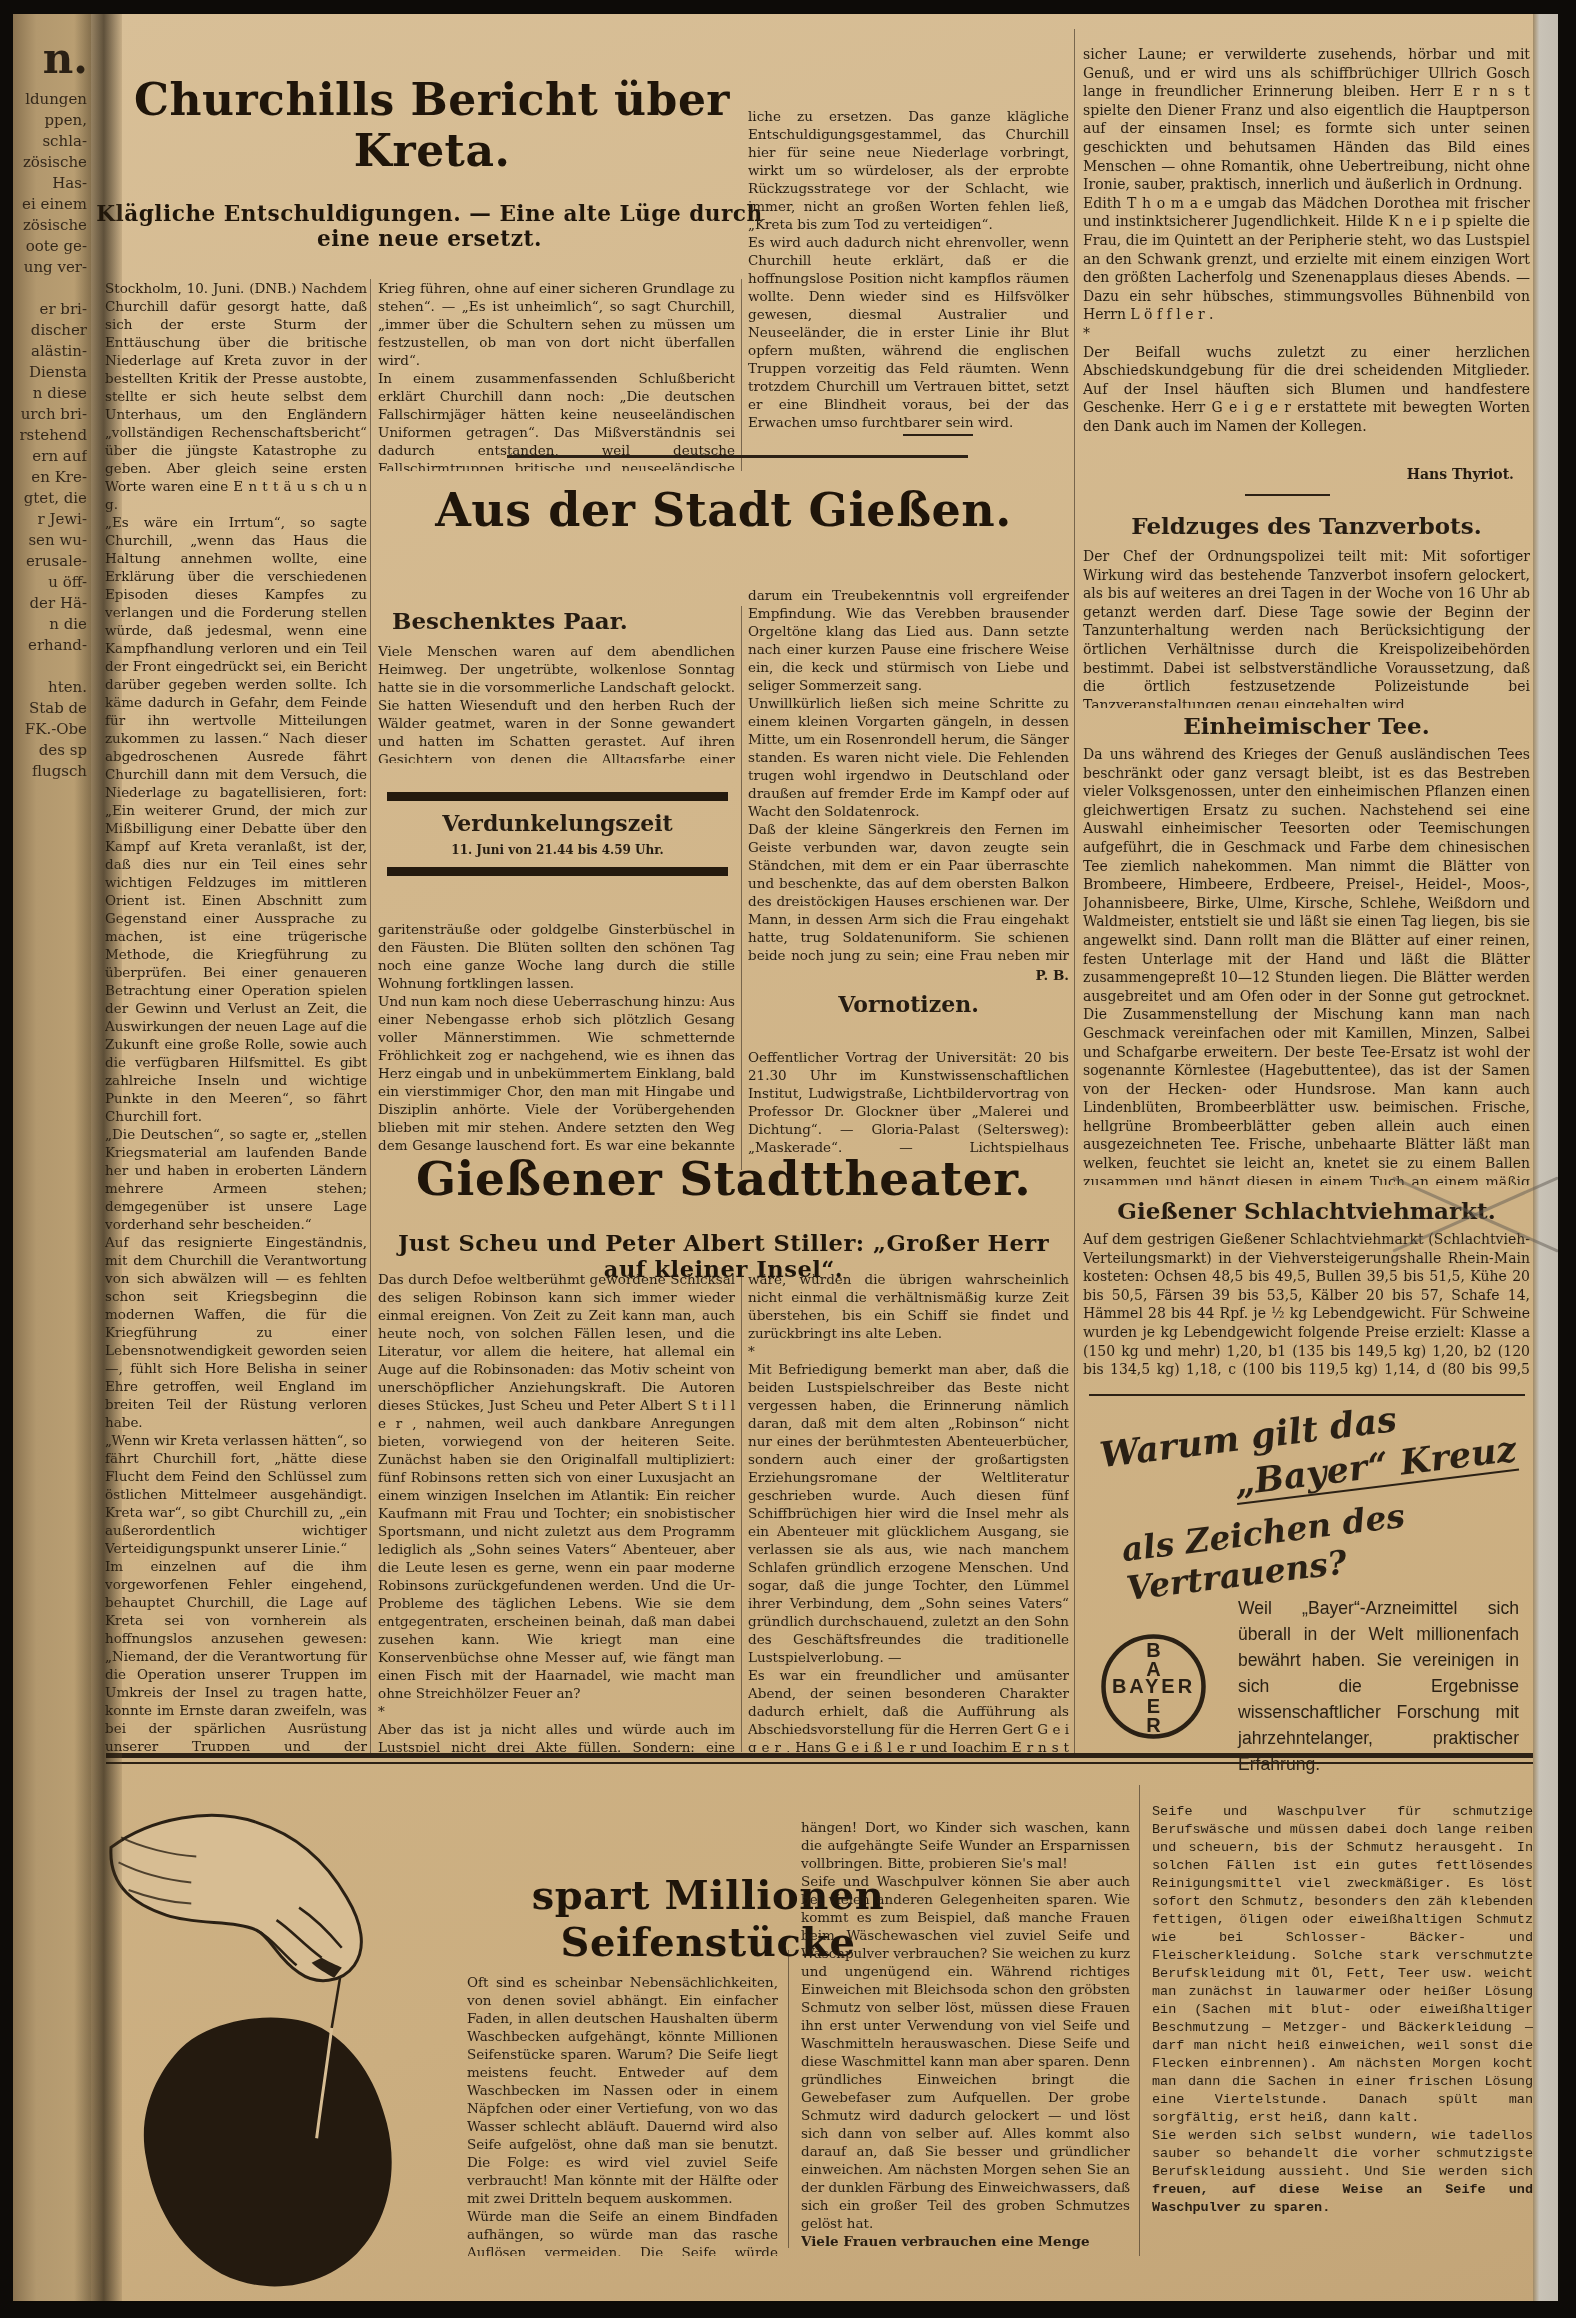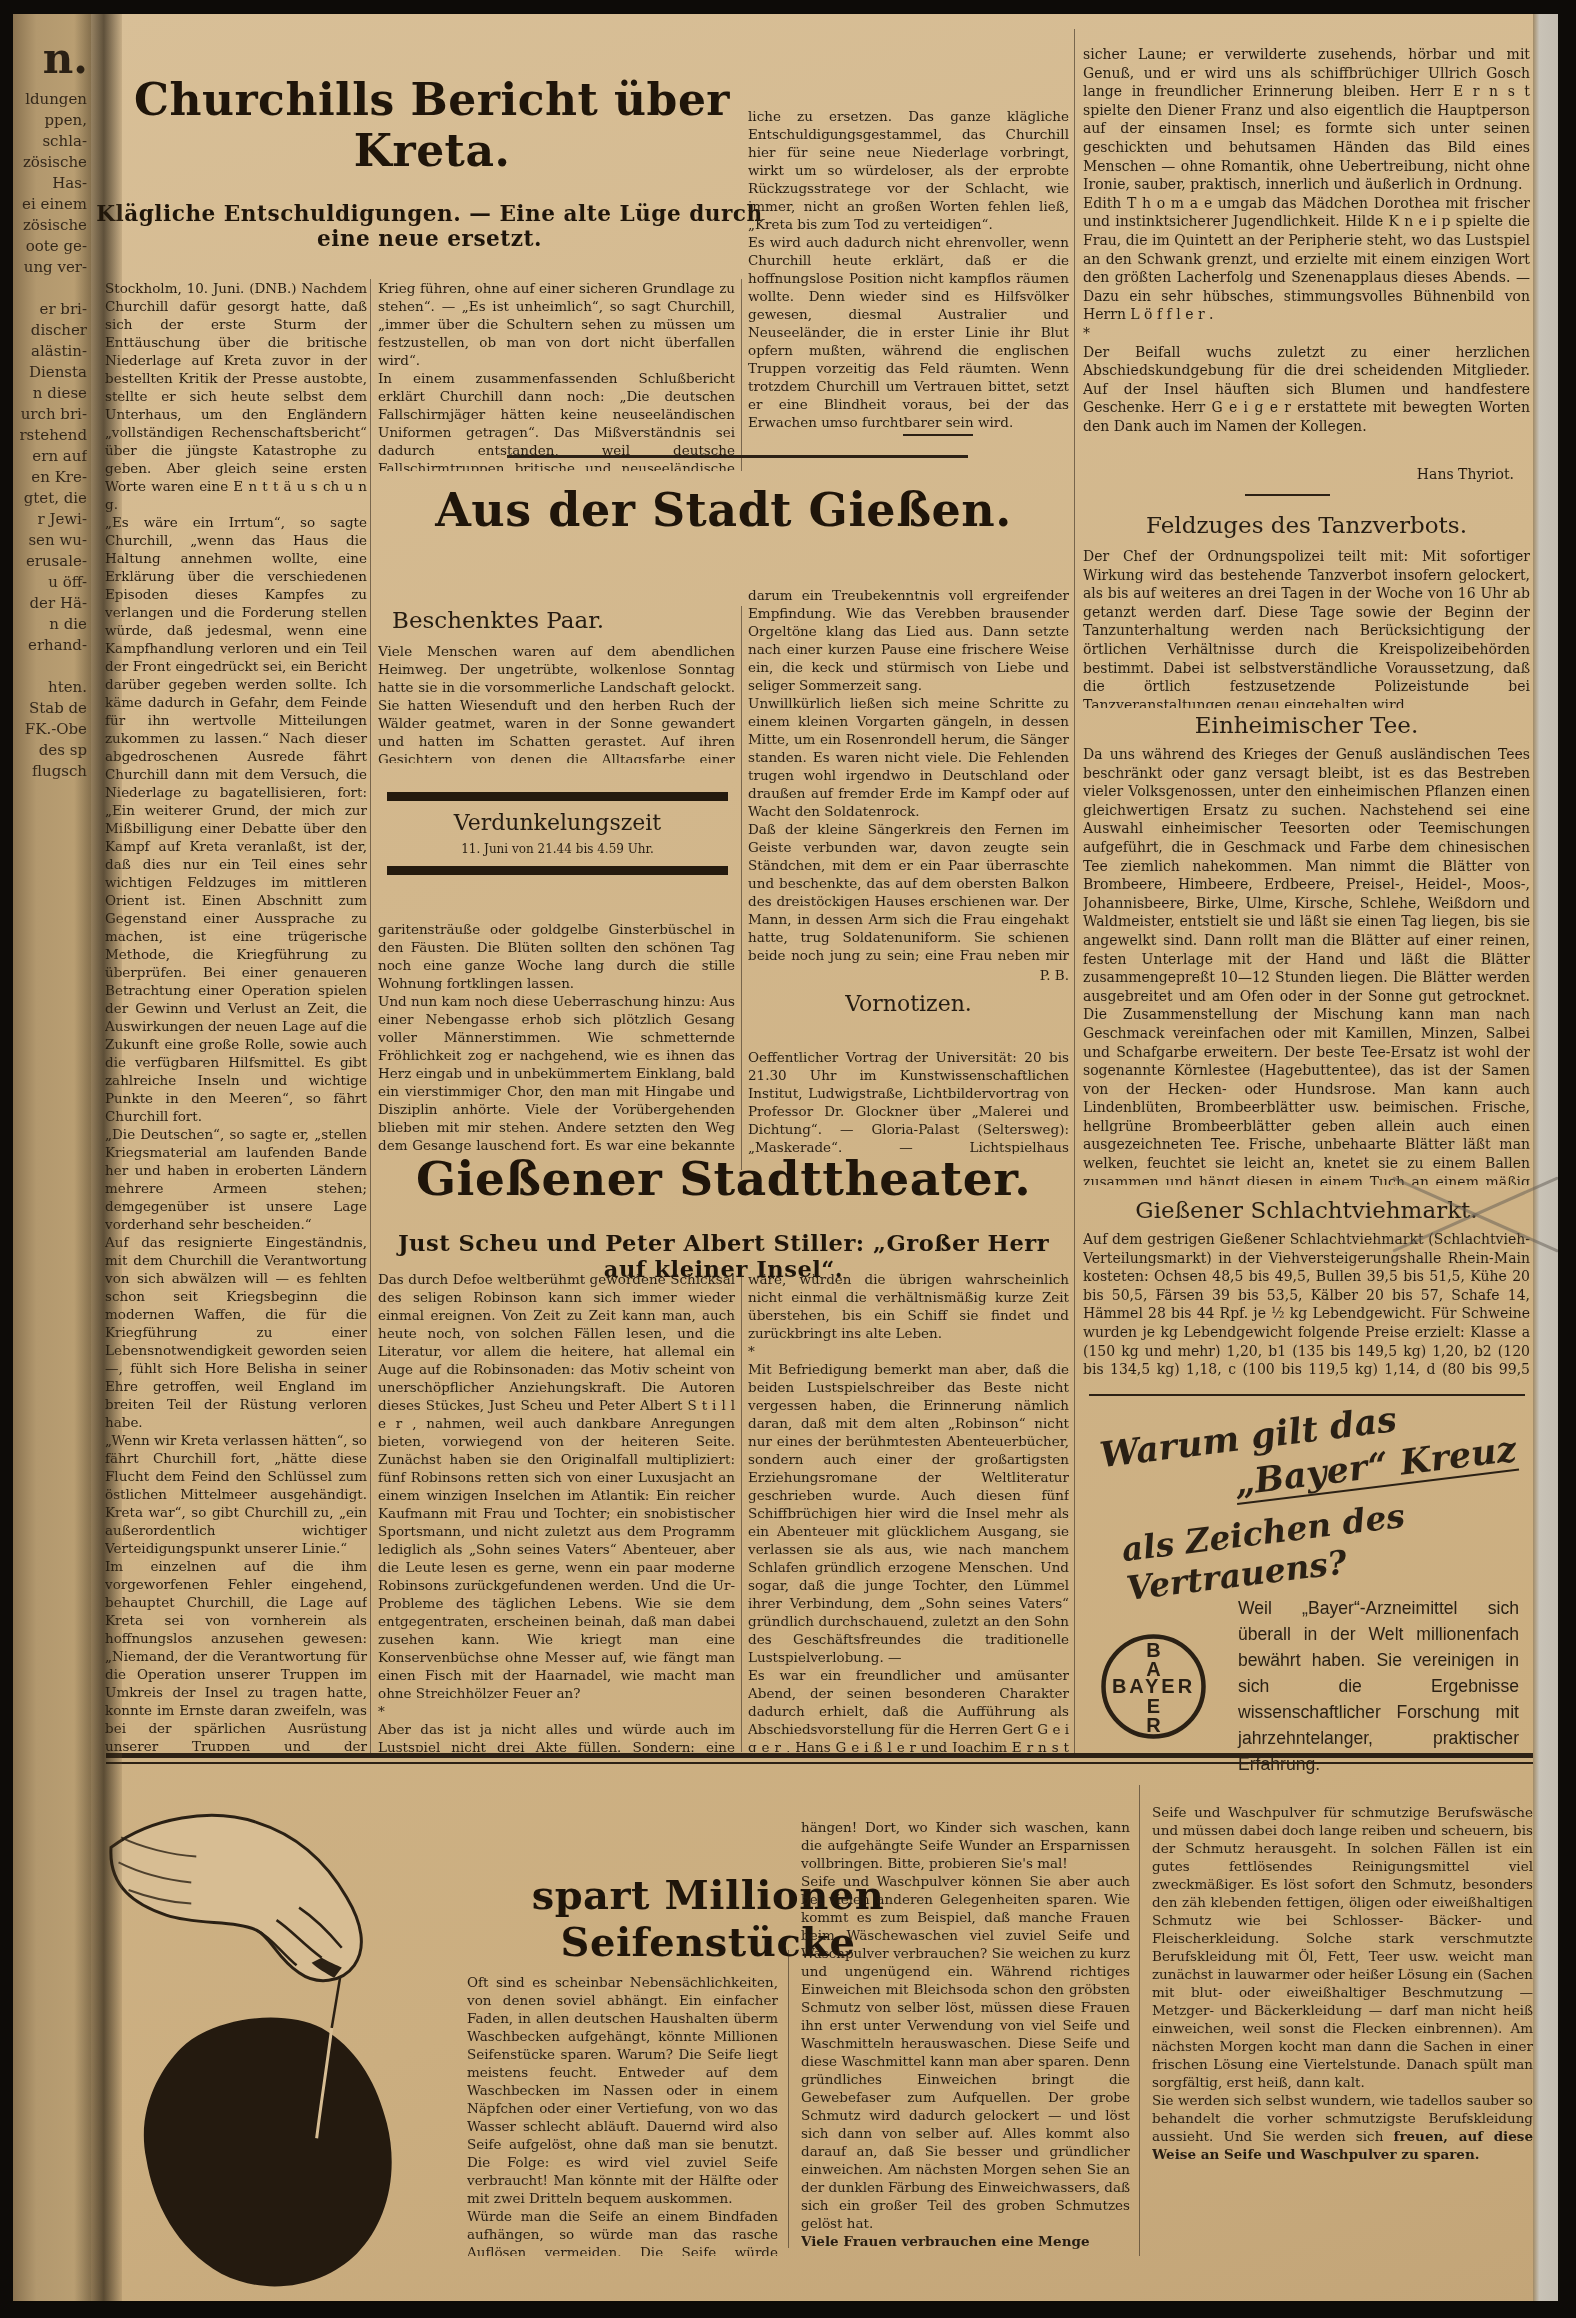--- a/index.html
+++ b/index.html
@@ -2,21 +2,21 @@
 <html style="font-size:8px"><head>
 <meta charset="utf-8">
 <style>
   html,body{margin:0;padding:0;background:#0d0b08;}
   #stage{position:relative;width:1577px;height:2319px;background:#0d0b08;overflow:hidden;
          font-family:"DejaVu Serif", serif;color:#261c11;}
   .abs{position:absolute;}
   .j{text-align:justify;white-space:pre-line;}
   .c{text-align:center;}
   .r{text-align:right;}
-  .b{font-weight:normal;}
+  .b{font-weight:bold;}
   .clip{overflow:hidden;}
   
   #prev-page{left:13px;top:14px;width:78px;height:2287px;background:linear-gradient(90deg,#8a7350 0%,#b2986e 30%,#bca174 100%);}
   #prev-frag{left:4px;top:75px;width:70px;height:2157px;font-size:15px;line-height:21px;
              color:#33271a;text-align:right;white-space:pre-line;overflow:hidden;}
   #prev-big{left:5px;top:20px;width:70px;font-size:42px;font-weight:bold;color:#2a2014;text-align:right;}
   #fold-shadow{left:74px;top:14px;width:48px;height:2287px;z-index:6;
     background:linear-gradient(90deg,rgba(50,38,20,0) 0%,rgba(50,38,20,.45) 40%,rgba(30,22,10,.65) 62%,rgba(120,95,60,.18) 100%);}
   
   #main-page{left:91px;top:14px;width:1467px;height:2287px;
@@ -202,20 +202,20 @@
         <span>Oft sind es scheinbar Nebensächlichkeiten, von denen soviel abhängt. Ein einfacher Faden, in allen deutschen Haushalten überm Waschbecken aufgehängt, könnte Millionen Seifenstücke sparen. Warum? Die Seife liegt meistens feucht. Entweder auf dem Waschbecken im Nassen oder in einem Näpfchen oder einer Vertiefung, von wo das Wasser schlecht abläuft. Dauernd wird also Seife aufgelöst, ohne daß man sie benutzt. Die Folge: es wird viel zuviel Seife verbraucht! Man könnte mit der Hälfte oder mit zwei Dritteln bequem auskommen.
 Würde man die Seife an einem Bindfaden aufhängen, so würde man das rasche Auflösen vermeiden. Die Seife würde jedesmal nach dem Gebrauch so schnell wie möglich wieder </span>
       </div>
       <div class="abs vrule" style="left:682px;top:178px;height:298px;"></div>
       <div class="abs j body-txt clip" style="left:695px;top:27.6px;width:329px;height:451px;">
         <span>hängen! Dort, wo Kinder sich waschen, kann die aufgehängte Seife Wunder an Ersparnissen vollbringen. Bitte, probieren Sie's mal!
 Seife und Waschpulver können Sie aber auch bei vielen anderen Gelegenheiten sparen. Wie kommt es zum Beispiel, daß manche Frauen beim Wäschewaschen viel zuviel Seife und Waschpulver verbrauchen? Sie weichen zu kurz und ungenügend ein. Während richtiges Einweichen mit Bleichsoda schon den gröbsten Schmutz von selber löst, müssen diese Frauen ihn erst unter Verwendung von viel Seife und Waschmitteln herauswaschen. Diese Seife und diese Waschmittel kann man aber sparen. Denn gründliches Einweichen bringt die Gewebefaser zum Aufquellen. Der grobe Schmutz wird dadurch gelockert — und löst sich dann von selber auf. Alles kommt also darauf an, daß Sie besser und gründlicher einweichen. Am nächsten Morgen sehen Sie an der dunklen Färbung des Einweichwassers, daß sich ein großer Teil des groben Schmutzes gelöst hat.
 </span><strong>Viele Frauen verbrauchen eine Menge</strong>
       </div>
       <div class="abs vrule" style="left:1033px;top:12.5px;height:471px;"></div>
-      <div class="abs j body-txt clip" style="left:1046px;top:12.5px;width:381px;height:451px;">
+      <div class="abs j body-txt clip" style="left:1046px;top:12.5px;width:381px;height:451px;font-family:Liberation Mono, monospace;">
         <span>Seife und Waschpulver für schmutzige Berufswäsche und müssen dabei doch lange reiben und scheuern, bis der Schmutz herausgeht. In solchen Fällen ist ein gutes fettlösendes Reinigungsmittel viel zweckmäßiger. Es löst sofort den Schmutz, besonders den zäh klebenden fettigen, öligen oder eiweißhaltigen Schmutz wie bei Schlosser- Bäcker- und Fleischerkleidung. Solche stark verschmutzte Berufskleidung mit Öl, Fett, Teer usw. weicht man zunächst in lauwarmer oder heißer Lösung ein (Sachen mit blut- oder eiweißhaltiger Beschmutzung — Metzger- und Bäckerkleidung — darf man nicht heiß einweichen, weil sonst die Flecken einbrennen). Am nächsten Morgen kocht man dann die Sachen in einer frischen Lösung eine Viertelstunde. Danach spült man sorgfältig, erst heiß, dann kalt.
 Sie werden sich selbst wundern, wie tadellos sauber so behandelt die vorher schmutzigste Berufskleidung aussieht. Und Sie werden sich </span><strong>freuen, auf diese Weise an Seife und Waschpulver zu sparen.</strong>
       </div>
     </div>
   </div>
 </div>
 
 
 </body></html>

